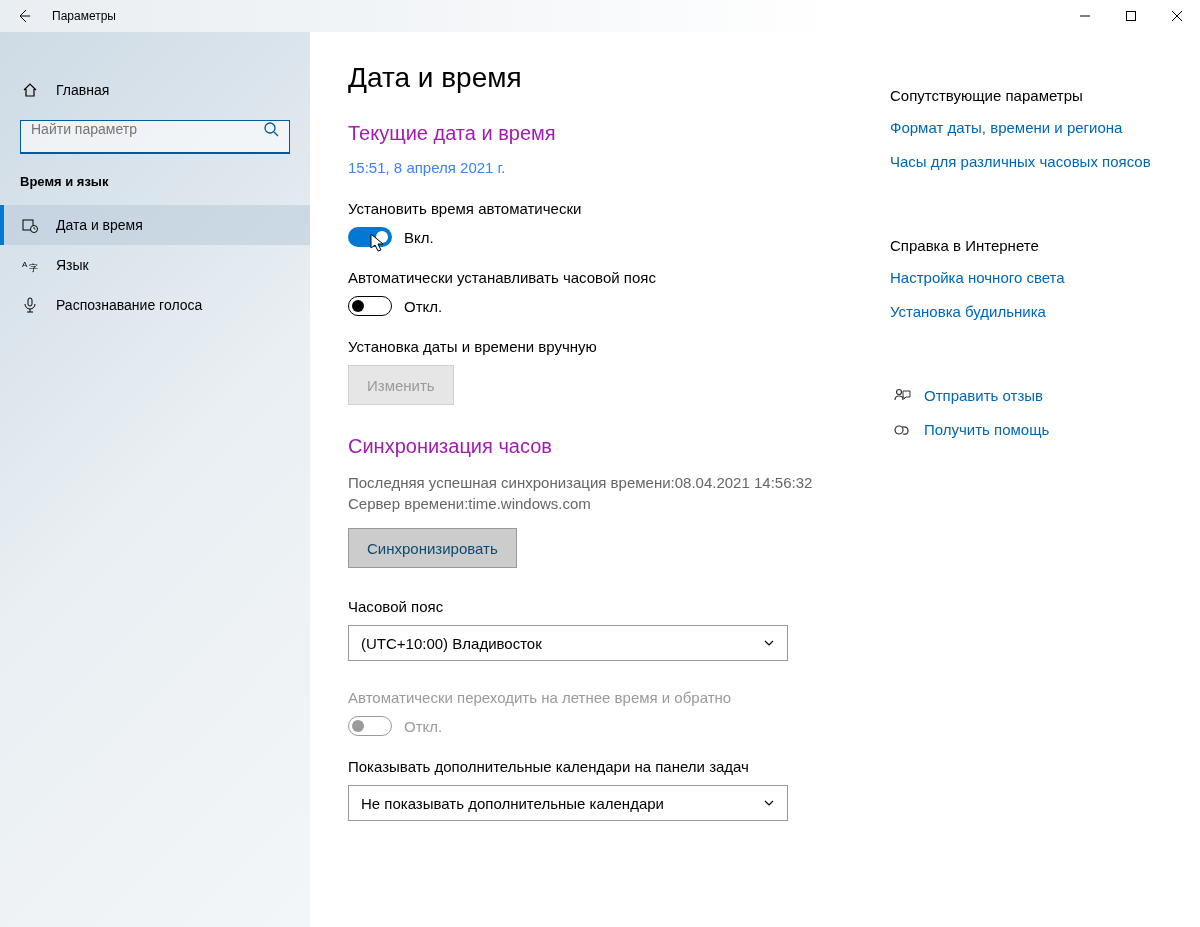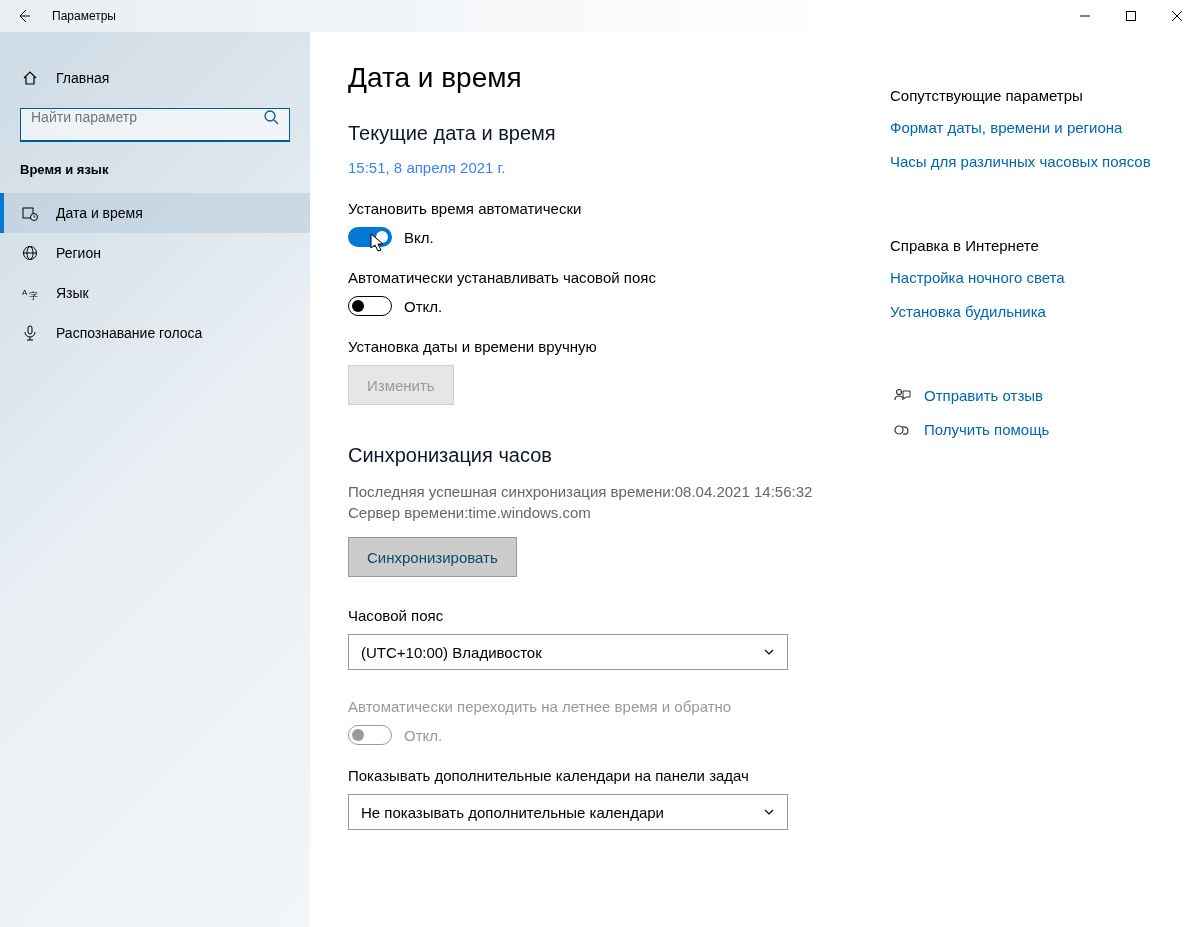--- a/index.html
+++ b/index.html
@@ -46,21 +46,21 @@
   justify-content: center;
   cursor: pointer;
 }
 .content {
   display: flex;
   height: calc(100% - 32px);
 }
 .sidebar {
   width: 310px;
   background: linear-gradient(135deg, #cedbe5 0%, #d8e2ea 20%, #e9eff3 50%, #f3f6f8 100%);
-  padding-top: 28px;
+  padding-top: 40px;
 }
 .home-row {
   display: flex;
   align-items: center;
   padding: 10px 20px;
   cursor: pointer;
   font-size: 14px;
   color: #000;
 }
 .home-row .icon {
@@ -126,23 +126,22 @@
 }
 .page-title {
   font-size: 28px;
   font-weight: 400;
   color: #000;
   margin-bottom: 28px;
 }
 .section-title {
   font-size: 20px;
   font-weight: 400;
-  color: #0f172a;
+  color: #a21caf;
   margin-bottom: 14px;
-  margin-top: 9px;
 }
 .subtext {
   font-size: 15px;
   color: #3b82f6;
   margin-bottom: 24px;
 }
 .setting-label {
   font-size: 15px;
   color: #000;
   margin-bottom: 10px;
@@ -328,30 +327,20 @@
             <rect x="1" y="3" width="10" height="10" stroke="#000" stroke-width="1" fill="none"></rect>
             <circle cx="12" cy="12" r="3.5" stroke="#000" stroke-width="1" fill="#d8e2ea"></circle>
             <path d="M12 10 V12 H13.5" stroke="#000" stroke-width="0.8" fill="none"></path>
           </svg>
       </span>
       <span>Дата и время</span>
     </div>
     <div class="nav-item">
       <span class="icon">
         <svg width="16" height="16" viewBox="0 0 16 16">
-            <circle cx="8" cy="8" r="6.5" stroke="#000" stroke-width="1" fill="none"></circle>
-            <ellipse cx="8" cy="8" rx="3" ry="6.5" stroke="#000" stroke-width="1" fill="none"></ellipse>
-            <line x1="1.5" y1="8" x2="14.5" y2="8" stroke="#000" stroke-width="1"></line>
-          </svg>
-      </span>
-      <span>Регион</span>
-    </div>
-    <div class="nav-item">
-      <span class="icon">
-        <svg width="16" height="16" viewBox="0 0 16 16">
             <text x="0" y="10" font-size="8" fill="#000" font-family="Segoe UI">A</text>
             <text x="7" y="14" font-size="9" fill="#000" font-family="Segoe UI">字</text>
           </svg>
       </span>
       <span>Язык</span>
     </div>
     <div class="nav-item">
       <span class="icon">
         <svg width="16" height="16" viewBox="0 0 16 16">
             <rect x="6" y="1" width="4" height="8" rx="2" stroke="#000" stroke-width="1" fill="none"></rect>

